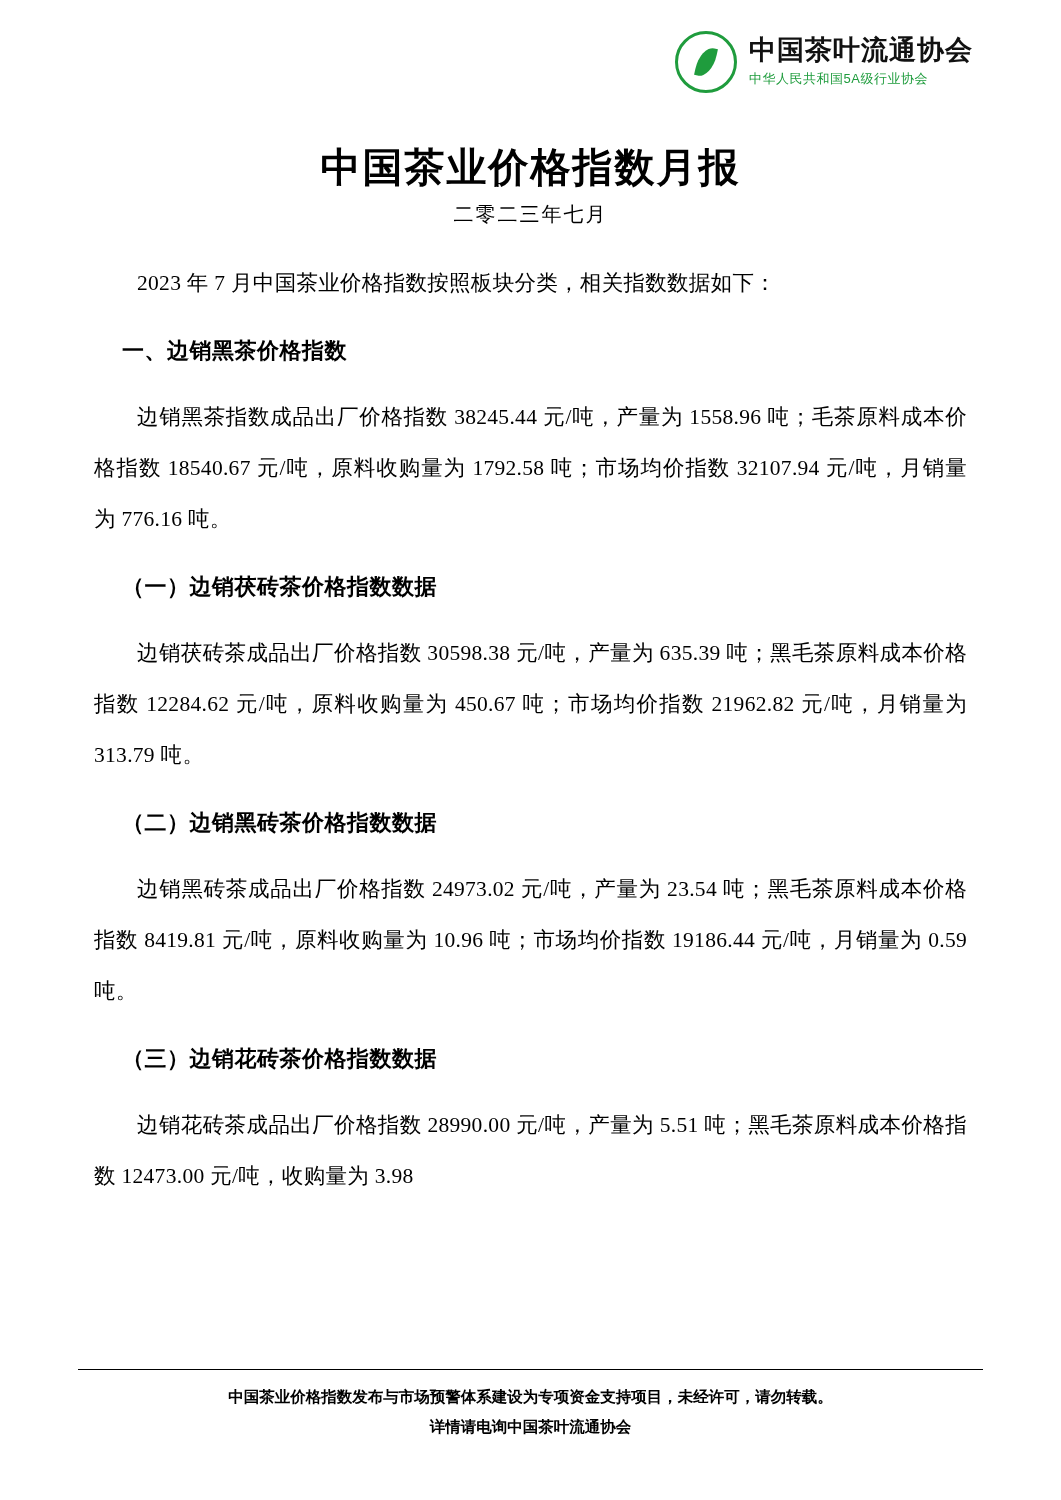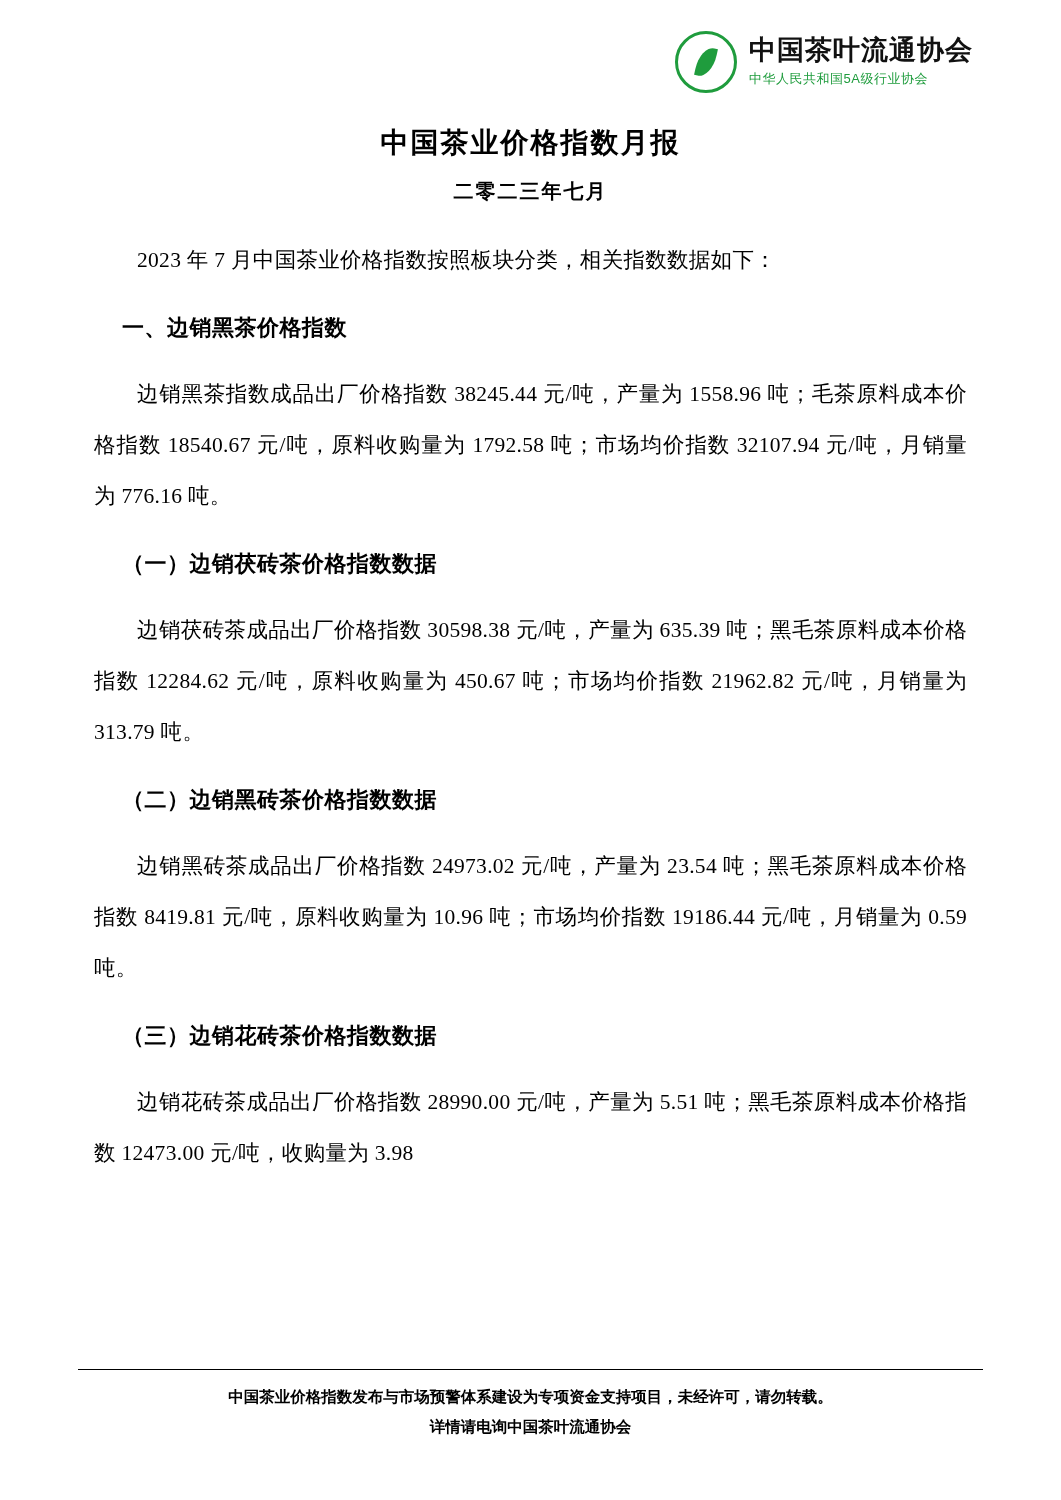--- a/index.html
+++ b/index.html
@@ -70,32 +70,32 @@
     color: #1f9c3d;
     letter-spacing: 0.5px;
     margin-top: 4px;
   }
 
   
   .doc-title {
     text-align: center;
     font-family: "Liberation Sans", sans-serif;
     font-weight: bold;
-    font-size: 28px;
+    font-size: 40px;
     letter-spacing: 2px;
-    margin-top: 26px;
+    margin-top: 42px;
     color: #000;
   }
   .doc-subtitle {
     text-align: center;
     font-family: "Liberation Sans", sans-serif;
-    font-weight: bold;
+    font-weight: normal;
     font-size: 20px;
     letter-spacing: 2px;
-    margin-top: 16px;
+    margin-top: 6px;
     color: #000;
   }
 
   
   .body-block {
     margin-top: 30px;
   }
   p.para {
     font-size: 21.5px;
     line-height: 51px;

